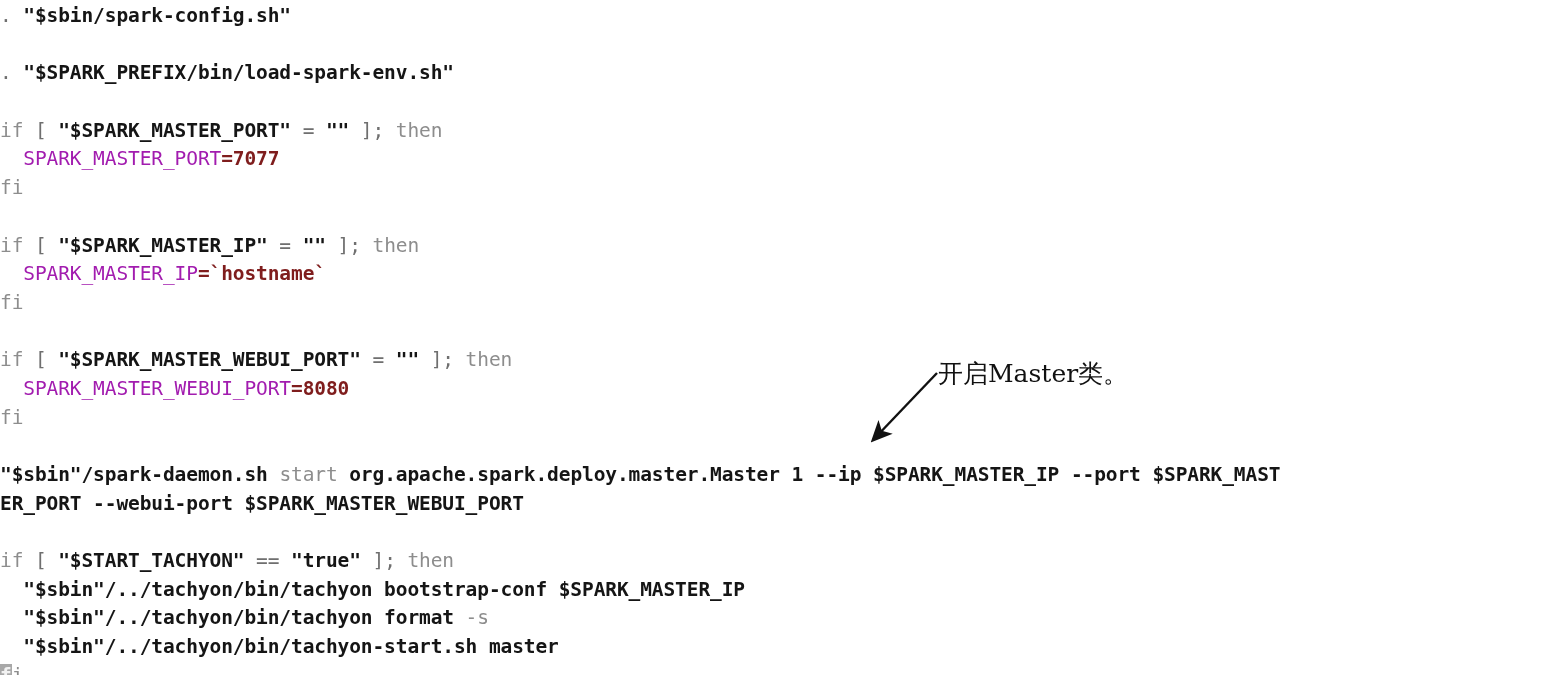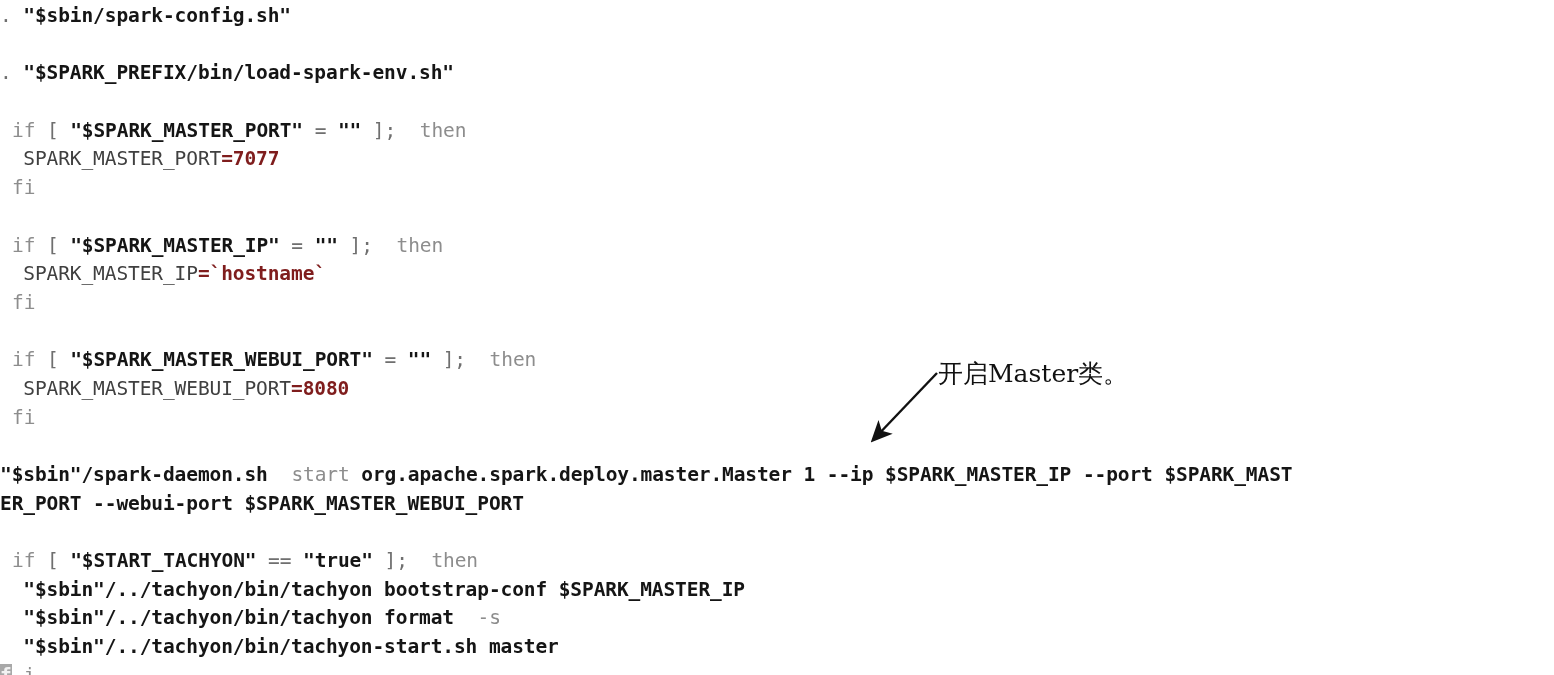--- a/index.html
+++ b/index.html
@@ -31,23 +31,23 @@
   .line {
     height: 28.7px;
     white-space: pre;
   }
   .line.blank { height: 28.7px; }
 
   
   .tok {
     white-space: pre;
   }
-  .t-kw    { color: #8d8d8d; font-weight: 400; padding-left: 12px; }   
+  .t-kw    { color: #8d8d8d; font-weight: 400; }   
   .t-str   { color: #151515; font-weight: 700; }   
-  .t-var   { color: #404040; font-weight: 400; }   
+  .t-var   { color: #a21caf; font-weight: 400; }   
   .t-val   { color: #7f1d1d; font-weight: 700; }   
   .t-punct { color: #6f6f6f; font-weight: 400; }   
   .t-plain { color: #151515; font-weight: 700; }
 
   
   .cursor-cell {
     background: #a8a8a8;
     color: #f2f2f2;
     font-weight: 700;
   }

